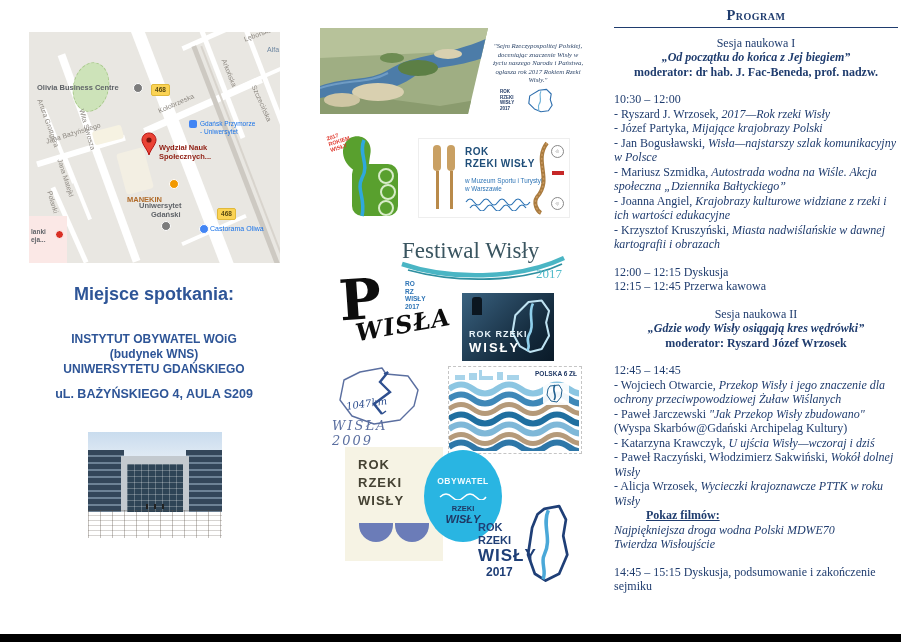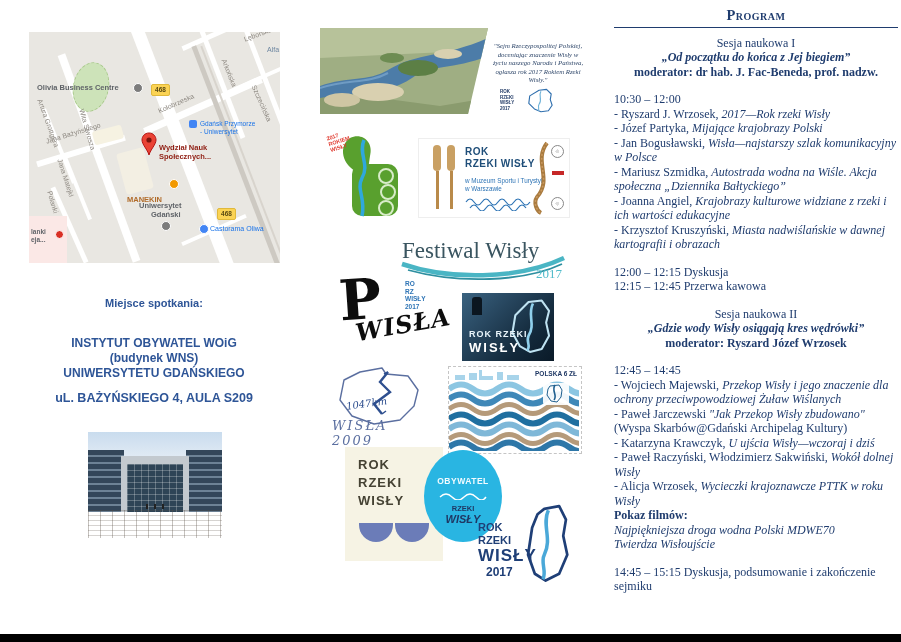--- a/index.html
+++ b/index.html
@@ -17,21 +17,21 @@
   .campusblk{position:absolute;background:#f3efe3;border-radius:3px;}
   .mlabel{position:absolute;font-size:7px;color:#8f8a83;white-space:nowrap;transform-origin:0 0;}
   .mpoi{position:absolute;font-size:7.5px;font-weight:bold;color:#5f6368;white-space:nowrap;line-height:8px;}
   .blue-poi{color:#1a73e8;font-weight:normal;font-size:6.5px;}
   .badge{position:absolute;width:17px;height:10px;background:#fbd354;border:1px solid #e0b93c;
          border-radius:2px;font-size:6.5px;font-weight:bold;color:#5a4a12;text-align:center;line-height:10px;}
   .poiicon{position:absolute;border-radius:50%;}
   .pinlabel{position:absolute;font-size:7.5px;font-weight:bold;color:#8f1d12;line-height:8.5px;white-space:nowrap;}
 
   .meeting{left:20px;top:284px;width:268px;text-align:center;color:#2e5597;}
-  .meeting .head{font-size:11px;font-weight:bold;margin:13px 0 27px 0;}
+  .meeting .head{font-size:18px;font-weight:bold;margin:0 0 27px 0;}
   .meeting .ln{font-size:12px;font-weight:bold;margin:0;line-height:15px;}
   .meeting .addr{font-size:12.5px;font-weight:bold;margin:10px 0 0 0;}
 
   .bphoto{left:88px;top:432px;width:134px;height:106px;overflow:hidden;}
   .bp-sky{position:absolute;left:0;top:0;width:134px;height:34px;background:linear-gradient(#c9dcee,#e9eff6);}
   .bp-wing{position:absolute;top:18px;width:36px;height:62px;
            background:repeating-linear-gradient(180deg,#33465a 0 5px,#6d8296 5px 7px);}
   .bp-center{position:absolute;left:33px;top:24px;width:68px;height:56px;background:#c3c9cf;}
   .bp-glass{position:absolute;left:6px;top:8px;width:56px;height:48px;background:#2e4456;
             background-image:repeating-linear-gradient(90deg,rgba(255,255,255,.25) 0 1px,transparent 1px 7px),
@@ -106,21 +106,21 @@
   .program{left:614px;top:8px;width:284px;color:#1f3c6e;
            font-family:"Liberation Serif",serif;font-size:12px;line-height:14.5px;}
   .prog-title{text-align:center;font-size:14.5px;font-weight:bold;font-variant:small-caps;
               letter-spacing:.5px;margin:0 0 4px 0;}
   .prog-rule{border:none;border-top:1.5px solid #1f3c6e;margin:0 0 8px 0;}
   .pblock{margin-top:13px;}
   .pblock:first-of-type{margin-top:0;}
   .pblock.center{text-align:center;}
   .it{font-style:italic;}
   .bd{font-weight:bold;}
-  .un{}
+  .un{text-decoration:underline;margin-left:32px;}
 
   .footerbar{left:0;top:634px;width:901px;height:8px;background:#000;}
 </style>
 </head>
 <body>
 
 <div class="page">
 
   <div class="abs map">
     <div class="road" style="left:66px;top:16px;width:8px;height:220px;transform:rotate(-20deg);"></div>
@@ -398,21 +398,21 @@
           <div class="pline"><span>12:00 – 12:15   Dyskusja</span></div>
           <div class="pline"><span>12:15 – 12:45   Przerwa kawowa</span></div>
         </div>
         <div class="pblock center">
           <div class="pline"><span>Sesja naukowa  II</span></div>
           <div class="pline"><span class="it bd">„Gdzie wody Wisły osiągają kres wędrówki”</span></div>
           <div class="pline"><span class="bd">moderator: Ryszard Józef Wrzosek</span></div>
         </div>
         <div class="pblock">
           <div class="pline"><span>12:45 – 14:45</span></div>
-          <div class="pline"><span>- Wojciech Majewski, </span><span class="it">Przekop Wisły i jego znaczenie dla ochrony przeciwpowodziowej Żuław Wiślanych</span></div>
+          <div class="pline"><span>- Wojciech Otwarcie, </span><span class="it">Przekop Wisły i jego znaczenie dla ochrony przeciwpowodziowej Żuław Wiślanych</span></div>
           <div class="pline"><span>- Paweł Jarczewski </span><span class="it">"Jak Przekop Wisły zbudowano"</span><span> (Wyspa Skarbów@Gdański Archipelag Kultury)</span></div>
           <div class="pline"><span>- Katarzyna Krawczyk, </span><span class="it">U ujścia Wisły—wczoraj i dziś</span></div>
           <div class="pline"><span>- Paweł Raczyński, Włodzimierz Sakwiński, </span><span class="it">Wokół dolnej Wisły</span></div>
           <div class="pline"><span>- Alicja  Wrzosek,  </span><span class="it">Wycieczki krajoznawcze PTTK w roku Wisły</span></div>
           <div class="pline"><span class="bd un">Pokaz filmów:</span></div>
           <div class="pline"><span class="it">Najpiękniejsza droga wodna Polski MDWE70</span></div>
           <div class="pline"><span class="it">Twierdza Wisłoujście</span></div>
         </div>
         <div class="pblock">
           <div class="pline"><span>14:45 – 15:15   Dyskusja, podsumowanie i zakończenie sejmiku</span></div>

